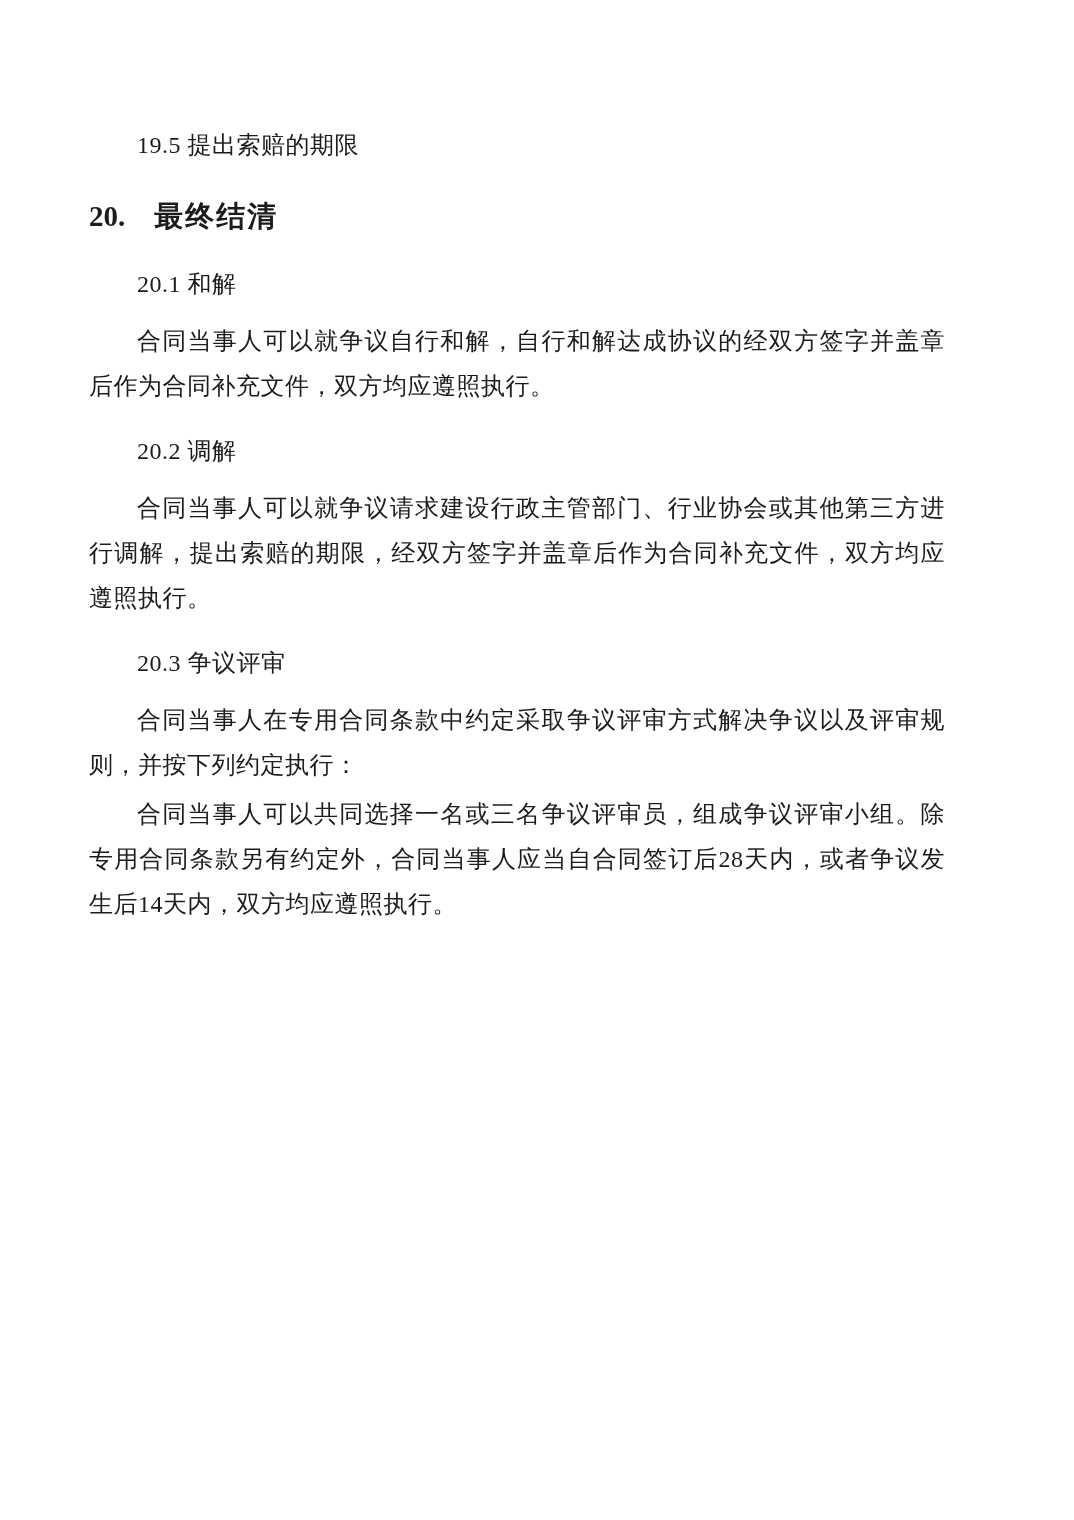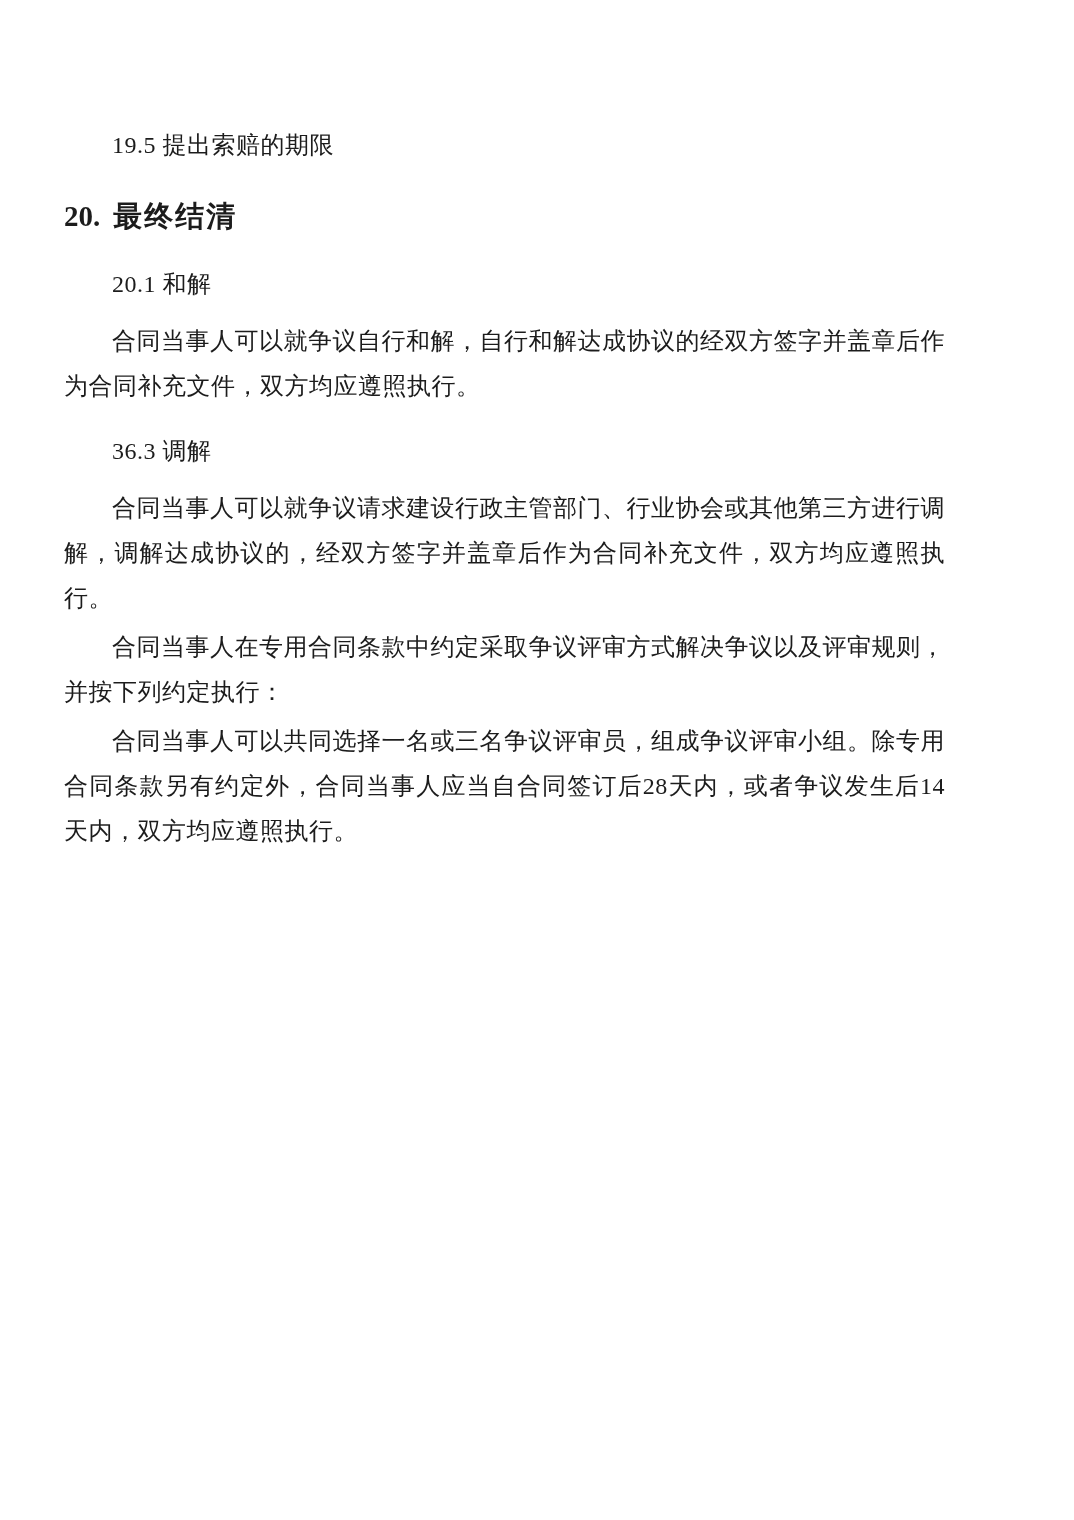--- a/index.html
+++ b/index.html
@@ -11,21 +11,21 @@
     position: relative;
     width: 1074px;
     height: 1520px;
     margin: 0 auto;
     background: #ffffff;
     overflow: hidden;
     color: #1c1c1c;
     font-family: "Liberation Serif", "DejaVu Serif", serif;
   }
   .content {
-    padding: 123px 129px 0 64px;
+    padding: 123px 129px 0 89px;
   }
   .content > :first-child { margin-top: 0; }
 
   
   .p {
     font-size: 24px;
     line-height: 45px;
     margin: 4px 0;
     text-indent: 48px;
     text-align: justify;
@@ -42,21 +42,21 @@
   }
   
   .h1 {
     font-size: 29px;
     line-height: 52px;
     margin: 22px 0 12px;
     font-weight: bold;
   }
   .h1 .h1-num {
     font-family: "Liberation Serif", "DejaVu Serif", serif;
-    margin-right: 13px;
+    margin-right: 29px;
   }
   .h1 .h1-title {
     font-family: "Liberation Sans", "DejaVu Sans", sans-serif;
     letter-spacing: 2px;
   }
   
   .h3 {
     font-size: 24px;
     line-height: 45px;
     text-indent: 48px;
@@ -76,24 +76,25 @@
 
 
     <div class="h1">
       <span class="h1-num">20.</span><span class="h1-title">最终结清</span>
     </div>
 
     <div class="h2">20.1 和解</div>
 
     <div class="p">合同当事人可以就争议自行和解，自行和解达成协议的经双方签字并盖章后作为合同补充文件，双方均应遵照执行。</div>
 
-    <div class="h2">36.3 调解</div>
+    <div class="h2">20.2 调解</div>
 
-    <div class="p">合同当事人可以就争议请求建设行政主管部门、行业协会或其他第三方进行调解，调解达成协议的，经双方签字并盖章后作为合同补充文件，双方均应遵照执行。</div>
+    <div class="p">合同当事人可以就争议请求建设行政主管部门、行业协会或其他第三方进行调解，提出索赔的期限，经双方签字并盖章后作为合同补充文件，双方均应遵照执行。</div>
 
+    <div class="h2">20.3 争议评审</div>
 
     <div class="p">合同当事人在专用合同条款中约定采取争议评审方式解决争议以及评审规则，并按下列约定执行：</div>
 
 
     <div class="p">合同当事人可以共同选择一名或三名争议评审员，组成争议评审小组。除专用合同条款另有约定外，合同当事人应当自合同签订后28天内，或者争议发生后14天内，双方均应遵照执行。</div>
 
 
   </div>
 </div>
 

